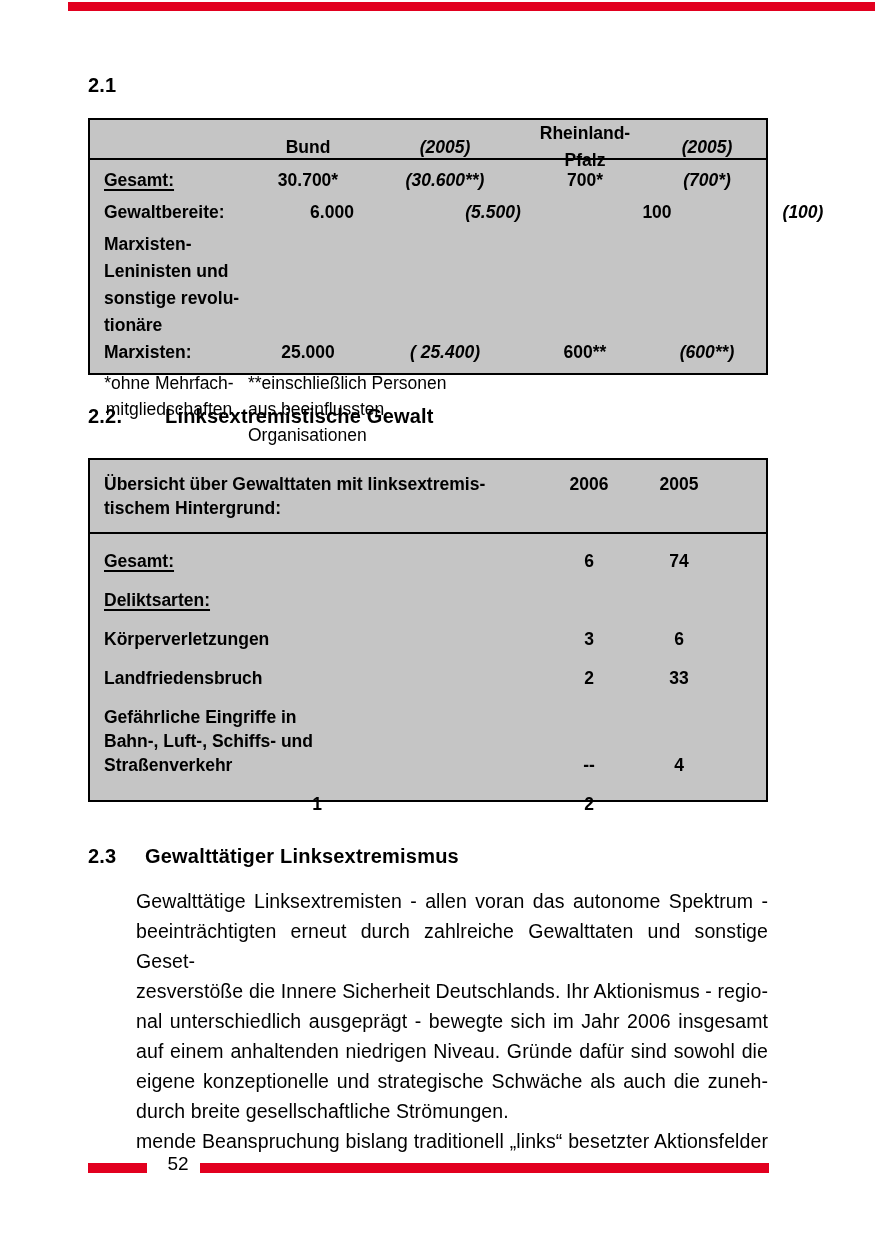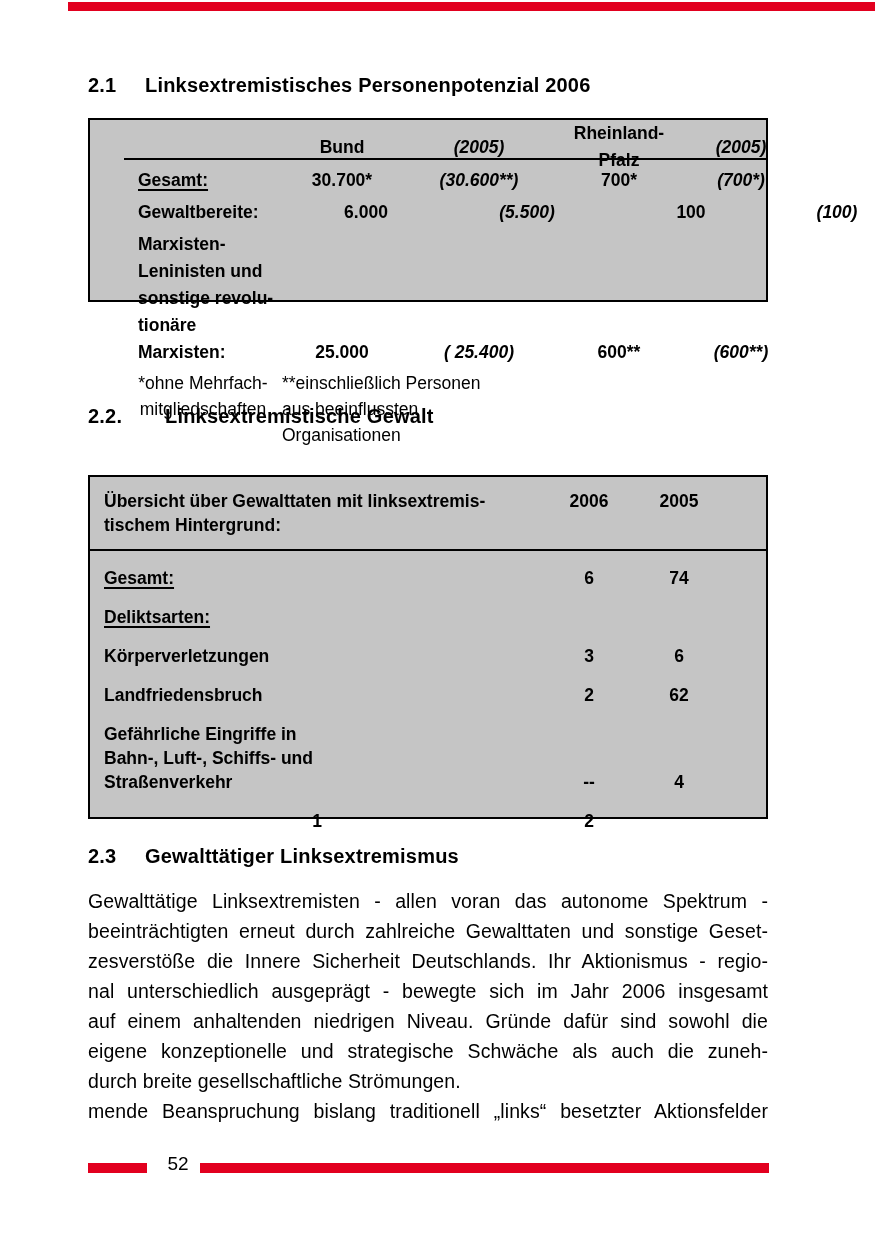--- a/index.html
+++ b/index.html
@@ -21,22 +21,22 @@
   .section-heading{ position:absolute; left:0; display:flex; font-weight:bold; font-size:20px; letter-spacing:.2px; }
   .sec-num{ width:57px; flex:0 0 57px; }
   .s1{ top:74px; }
   .s2{ top:405px;gap:20px; }
   .s3{ top:845px; }
 
   .gtable{
     position:absolute; left:0; width:680px; background:var(--table-bg);
     border:2px solid #000; font-size:17.5px; font-weight:bold;
   }
-  .table1{ top:118px; height:184px;padding-left:34px; }
-  .table2{ top:475px; height:344px; }
+  .table1{ top:118px; height:257px; }
+  .table2{ top:458px; height:344px; }
 
   .pre{ white-space:pre-line; }
   .u{ text-decoration:underline; text-underline-offset:3px; text-decoration-thickness:1.5px; }
   .it{ font-style:italic; }
 
   
   .t1-row{ display:grid; grid-template-columns:158px 120px 154px 126px 118px; align-items:end; }
   .t1-head{ height:40px; align-items:center; border-bottom:2px solid #000; }
   .t1-row .cell{ text-align:center; line-height:27px; }
   .t1-row .lbl{ text-align:left; padding-left:14px; line-height:27px; }
@@ -52,38 +52,37 @@
   
   .t2-row{ display:grid; grid-template-columns:454px 90px 90px 1fr; align-items:end; }
   .t2-head{ align-items:start; border-bottom:2px solid #000; padding-top:12px; padding-bottom:12px; }
   .t2-head .lbl{ line-height:25px; }
   .t2-row .lbl{ text-align:left; padding-left:14px; line-height:24px; }
   .t2-row .cell{ text-align:center; line-height:24px; }
   .t2-r{ margin-top:15px; }
 
   
   .para{ position:absolute; top:886px; left:0; width:680px; font-size:19.5px; }
-  .para .pline{ text-align:justify; text-align-last:justify; line-height:30px; letter-spacing:.1px; }
+  .para .pline{ text-align:justify; text-align-last:justify; line-height:30px; letter-spacing:.1px;margin-left:48px; }
   .para .pline.last{ text-align-last:left; }
 
   
   .footer-bar-short{ position:absolute; left:88px; top:1163px; width:59px; height:10px; background:var(--red); }
   .footer-page-num{ position:absolute; left:157px; top:1153px; width:42px; text-align:center; font-size:19px; }
   .footer-bar-long{ position:absolute; left:200px; top:1163px; width:569px; height:10px; background:var(--red); }
 </style>
 </head>
 <body>
 
 <div class="top-bar"></div>
 
 <div class="content">
 
   <div class="section-heading s1">
     <span class="sec-num">2.1</span>
-    <span>Linksextremistisches Personenpotenzial 2006</span>
   </div>
 
   <div class="gtable table1">
     <div class="t1-row t1-head">
       <span class="lbl"></span>
       <span class="cell">Bund</span>
       <span class="cell it">(2005)</span>
       <span class="cell">Rheinland-Pfalz</span>
       <span class="cell it">(2005)</span>
     </div>
@@ -146,21 +145,21 @@
     </div>
     <div class="t2-row t2-r">
       <span class="lbl">Körperverletzungen</span>
       <span class="cell">3</span>
       <span class="cell">6</span>
       <span></span>
     </div>
     <div class="t2-row t2-r">
       <span class="lbl">Landfriedensbruch</span>
       <span class="cell">2</span>
-      <span class="cell">62</span>
+      <span class="cell">33</span>
       <span></span>
     </div>
     <div class="t2-row t2-r">
       <span class="lbl pre">Gefährliche Eingriffe in
 Bahn-, Luft-, Schiffs- und
 Straßenverkehr</span>
       <span class="cell">--</span>
       <span class="cell">4</span>
       <span></span>
     </div>

